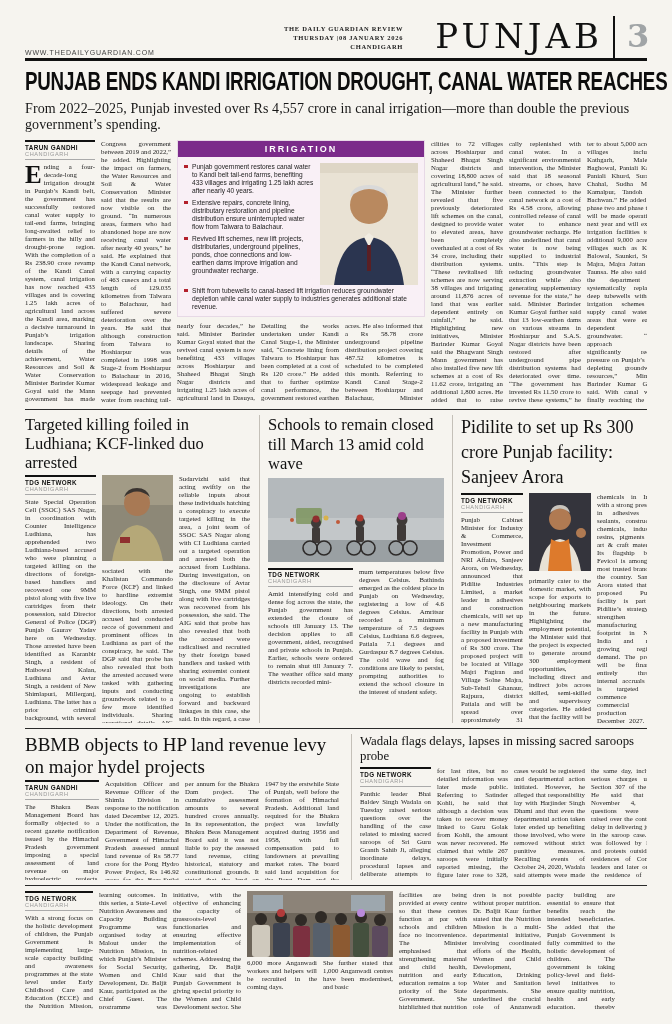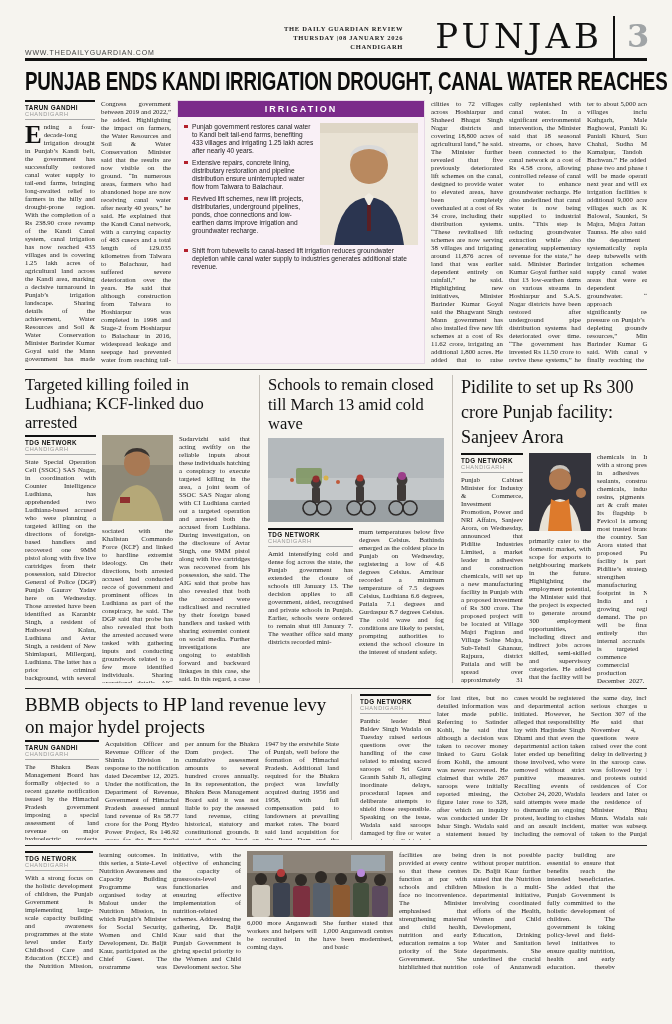--- a/index.html
+++ b/index.html
@@ -25,21 +25,21 @@
   .lead-hl-wrap { height:33px; overflow:visible; margin-top:6px; }
   .lead-hl { font-family:"Liberation Sans", sans-serif; font-weight:bold; font-size:25px;
              letter-spacing:-.3px; white-space:nowrap; transform:scaleX(.75);
              transform-origin:left center; color:#0d0d0d; }
   .lead-sub { font-size:14px; color:#181818; margin:1px 0 7px 0; letter-spacing:.1px; }
   .lead-body { display:flex; gap:6px; height:264px; overflow:hidden; }
   .col { overflow:hidden; }
   .body-text { font-size:6.8px; line-height:8px; text-align:justify; color:#222; }
   .w70 { width:70px; flex:none; }
   .w72 { width:72px; flex:none; }
-  .midblock { width:248px; flex:none; display:flex; flex-direction:row; }
+  .midblock { width:248px; flex:none; display:flex; flex-direction:column; }
   .infobox { background:#f9f0f6; border:1px solid #e7d9e6; }
   .infobox-header { background:#7b2b8a; color:#fff; font-family:"Liberation Sans",sans-serif;
                     font-weight:bold; font-size:9px; letter-spacing:2px; text-align:center; padding:3px 0; }
   .infobox-body { display:flex; gap:6px; padding:6px 6px 2px 6px; }
   .bullets { flex:1; }
   .bullet { font-family:"Liberation Sans",sans-serif; font-size:6.6px; line-height:8px;
             position:relative; padding-left:8px; margin-bottom:4px; color:#222; }
   .bullet::before { content:""; position:absolute; left:0; top:1.5px; width:3.5px; height:3.5px; background:#b3202c; }
   .bullet-wide { margin:0 6px 0 6px; padding-bottom:5px; }
   .minister-photo { width:98px; height:122px; flex:none; }
@@ -101,20 +101,21 @@
     <div class="section-title">PUNJAB</div>
     <div class="page-no">3</div>
   </header>
   <div class="website">WWW.THEDAILYGUARDIAN.COM</div>
   <div class="rule-thick"></div>
 
   <section>
     <div class="lead-hl-wrap">
       <div class="lead-hl">PUNJAB ENDS KANDI IRRIGATION DROUGHT, CANAL WATER REACHES FARMS</div>
     </div>
+    <div class="lead-sub">From 2022–2025, Punjab invested over Rs 4,557 crore in canal irrigation—more than double the previous government’s spending.</div>
     <div class="lead-body">
       <div class="col w70">
         <div class="byline">
           <div class="byline-name">TARUN GANDHI</div>
           <div class="byline-city">CHANDIGARH</div>
         </div>
         <div class="body-text"><span class="dropcap">E</span><span>nding a four-decade-long irrigation drought in Punjab’s Kandi belt, the government has successfully restored canal water supply to tail-end farms, bringing long-awaited relief to farmers in the hilly and drought-prone region. With the completion of a Rs 238.90 crore revamp of the Kandi Canal system, canal irrigation has now reached 433 villages and is covering 1.25 lakh acres of agricultural land across the Kandi area, marking a decisive turnaround in Punjab’s irrigation landscape. Sharing details of the achievement, Water Resources and Soil &amp; Water Conservation Minister Barinder Kumar Goyal said the Mann government has made irrigation revival a governance priority and backed it with unprecedented financial commitment. “From 2022 to 2025, the Punjab government has invested over 4,557 crore in canal irrigation, which is nearly two-and-a-half times more than the Rs 2,046 crore spent by the previous</span></div>
       </div>
       <div class="col w70 body-text">Congress government between 2019 and 2022,” he added. Highlighting the impact on farmers, the Water Resources and Soil &amp; Water Conservation Minister said that the results are now visible on the ground. “In numerous areas, farmers who had abandoned hope are now receiving canal water after nearly 40 years,” he said. He explained that the Kandi Canal network, with a carrying capacity of 463 cusecs and a total length of 129.035 kilometres from Talwara to Balachaur, had suffered severe deterioration over the years. He said that although construction from Talwara to Hoshiarpur was completed in 1998 and Stage-2 from Hoshiarpur to Balachaur in 2016, widespread leakage and seepage had prevented water from reaching tail-end areas. “The Bhagwant Singh Mann government prioritised this long-pending issue and invested Rs 238.90 crore to ensure that canal water now flows from Talwara to Balachaur, reaching the furthest points after</div>
       <div class="midblock">
@@ -268,20 +269,21 @@
         </div>
         <div class="bbmb-col body-text">Acquisition Officer and Revenue Officer of the Shimla Division in response to the notification dated December 12, 2025. Under the notification, the Department of Revenue, Government of Himachal Pradesh assessed annual land revenue of Rs 58.77 crore for the Pong Hydro Power Project, Rs 146.92 crore for the Beas-Sutlej Link project and Rs 227.46 crore</div>
         <div class="bbmb-col body-text">per annum for the Bhakra Dam project. The cumulative assessment amounts to several hundred crores annually. In its representation, the Bhakra Beas Management Board said it was not liable to pay the assessed land revenue, citing historical, statutory and constitutional grounds. It stated that the land on which the Bhakra Dam and hydroelectric project stands was acquired in</div>
         <div class="bbmb-col body-text">1947 by the erstwhile State of Punjab, well before the formation of Himachal Pradesh. Additional land required for the Bhakra project was lawfully acquired during 1956 and 1958, with full compensation paid to landowners at prevailing market rates. The board said land acquisition for the Pong Dam and the Beas-Sutlej Link projects began in 1961 and 1962 respectively.</div>
       </div>
     </article>
 
     <div class="vdiv"></div>
 
     <article class="art-wad">
+      <h2>Wadala flags delays, lapses in missing sacred saroops probe</h2>
       <div class="art-body3">
         <div class="wad-col">
           <div class="byline">
             <div class="byline-name">TDG NETWORK</div>
             <div class="byline-city">CHANDIGARH</div>
           </div>
           <div class="body-text">Panthic leader Bhai Baldev Singh Wadala on Tuesday raised serious questions over the handling of the case related to missing sacred saroops of Sri Guru Granth Sahib Ji, alleging inordinate delays, procedural lapses and deliberate attempts to shield those responsible. Speaking on the issue, Wadala said saroops damaged by fire or water were taken to Gobindwal Sahib</div>
         </div>
         <div class="wad-col body-text">for last rites, but no detailed information was later made public. Referring to Satinder Kohli, he said that although a decision was taken to recover money linked to Guru Golak from Kohli, the amount was never recovered. He claimed that while 267 saroops were initially reported missing, the figure later rose to 328, after which an inquiry was conducted under Dr Ishar Singh. Wadala said a statement issued by Gobind Singh Longowal on August 27, 2020, had mentioned that criminal</div>
         <div class="wad-col body-text">cases would be registered and departmental action initiated. However, he alleged that responsibility lay with Harjinder Singh Dhami and that even the departmental action taken later ended up benefiting those involved, who were removed without strict punitive measures. Recalling events of October 24, 2020, Wadala said attempts were made to dismantle an ongoing protest, leading to clashes and an assault incident, including the removal of a turban. Two cases were registered</div>

